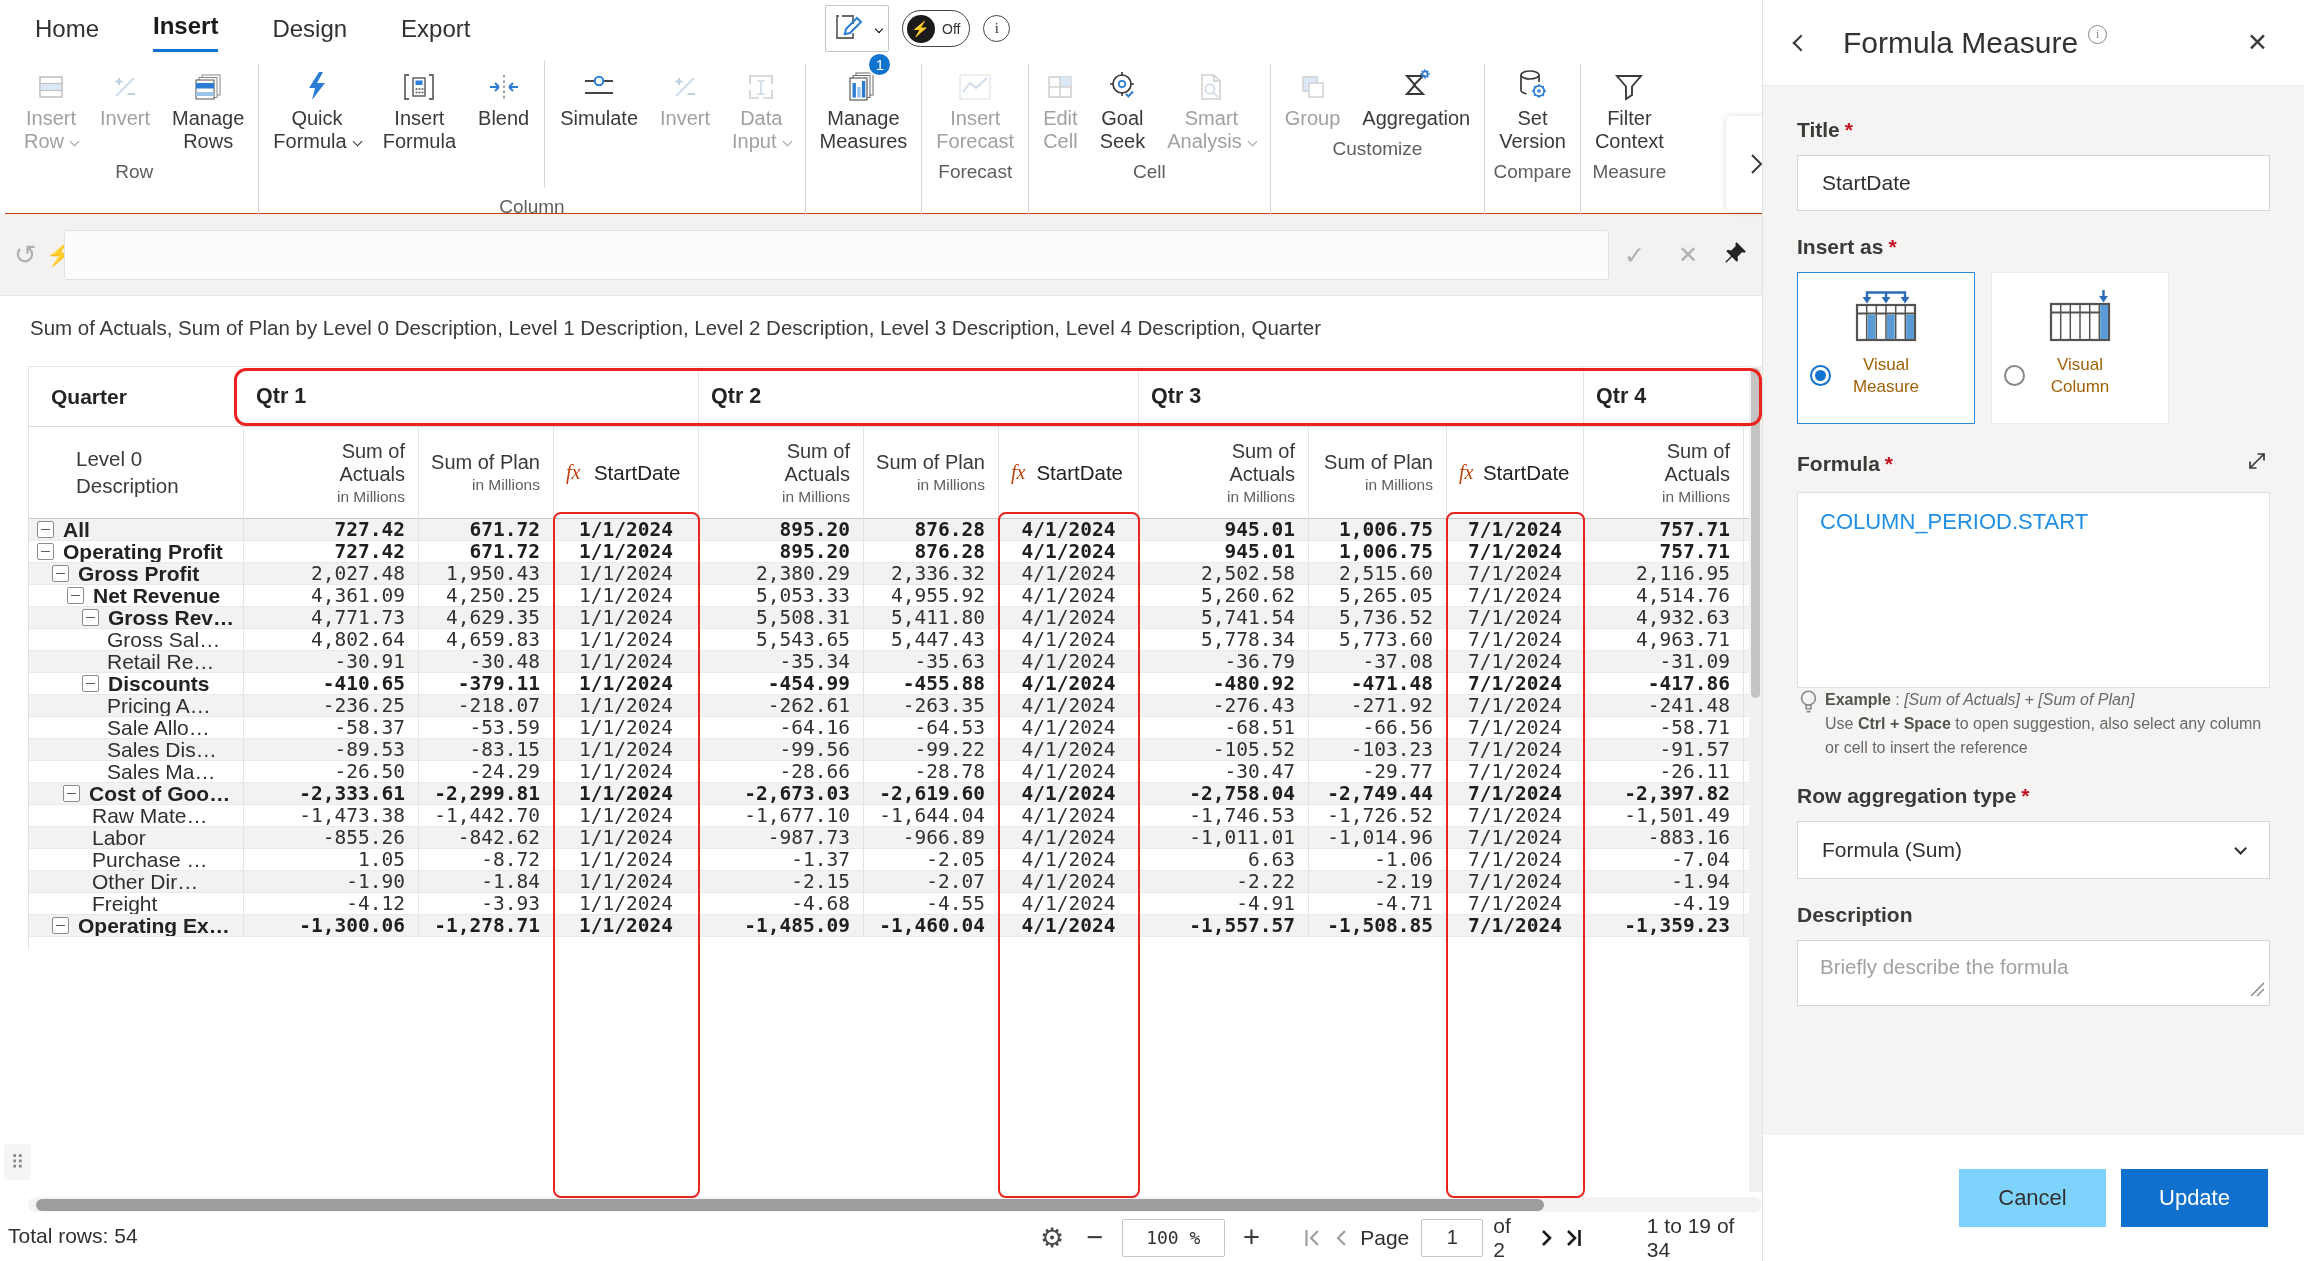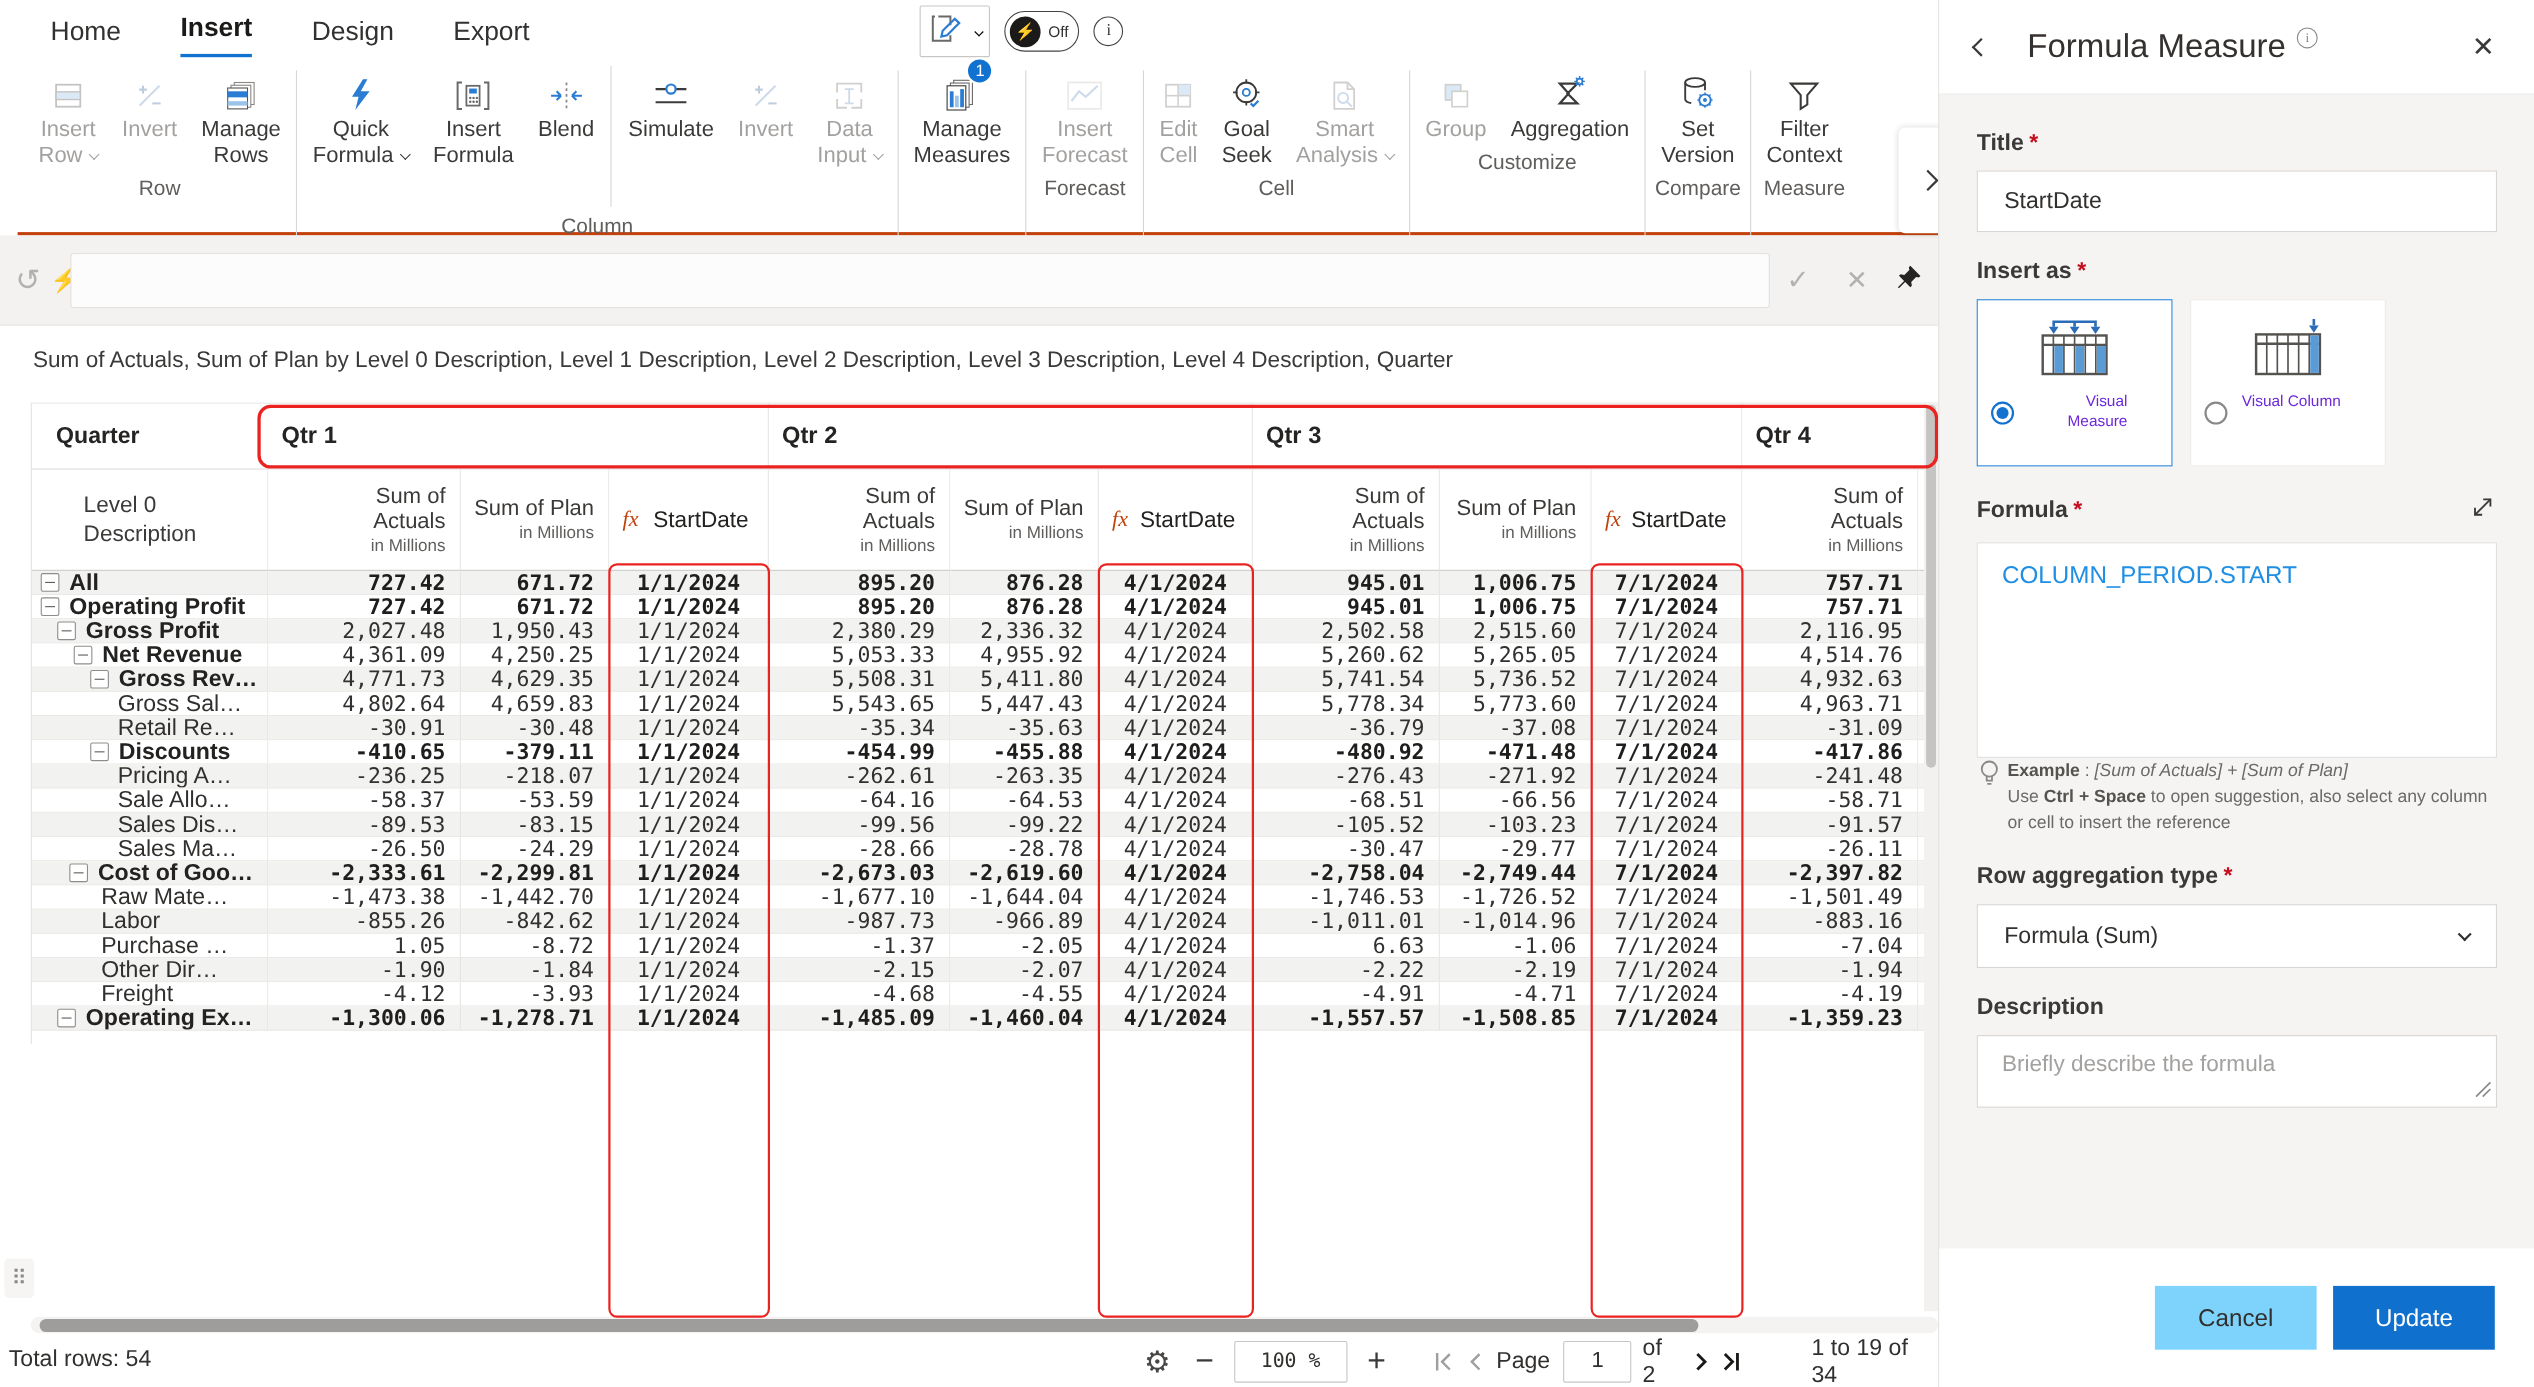--- a/index.html
+++ b/index.html
@@ -1,21 +1,21 @@
 <!DOCTYPE html>
 <html><head>
 <meta charset="utf-8">
 <style>
   * { margin:0; padding:0; box-sizing:border-box; }
   html,body { background:#e8e8e8; }
   body { font-family:"Liberation Sans", sans-serif; }
   .app { position:relative; width:2304px; height:1261px; background:#fff; overflow:hidden; }
 
   
-  .ribbon { position:absolute; left:16px; top:0; width:1762px; height:214px; background:#fff; border-bottom:3px solid #c2410c; }
+  .ribbon { position:absolute; left:5px; top:0; width:1762px; height:214px; background:#fff; border-bottom:1px solid #c2410c; }
   .tabs { display:flex; align-items:flex-end; gap:54px; padding:12px 0 0 30px; height:52px; }
   .tab { font-size:24px; color:#323130; padding-bottom:9px; cursor:pointer; }
   .tab.active { font-weight:700; color:#1b1a19; border-bottom:3.5px solid #1272cf; }
   .topwidgets { position:absolute; left:820px; top:5px; display:flex; align-items:center; }
   .penbtn { width:64px; height:47px; border:1px solid #c8c6c4; border-radius:2px; background:#fff; display:flex; align-items:center; justify-content:center; gap:3px; }
   .pill { margin-left:13px; height:37px; border:1.6px solid #454341; border-radius:20px; display:flex; align-items:center; padding:0 9px 0 4px; background:#fff; }
   .boltcirc { width:28px; height:28px; border-radius:50%; background:#1b1a19; color:#f7941d; display:flex; align-items:center; justify-content:center; font-size:15px; }
   .pill-label { font-size:14px; color:#323130; margin-left:7px; }
   .infocirc { margin-left:13px; width:27px; height:27px; border-radius:50%; border:1.8px solid #454341; display:flex; align-items:center; justify-content:center; font-size:15px; color:#323130; font-family:"Liberation Serif",serif; }
   .ribrow { display:flex; align-items:flex-start; padding:6px 0 0 8px; height:130px; }
@@ -101,21 +101,21 @@
   .plabel { font-size:21px; font-weight:700; color:#3b3937; margin:24px 0 13px; }
   .plabel:first-child { margin-top:14px; }
   .star { color:#c50f1f; margin-left:5px; }
   .pinput { width:100%; height:56px; background:#fff; border:1px solid #d8d6d4; font-size:21px; color:#32302e; padding:0 24px; font-family:inherit; }
   .cards { display:flex; gap:16px; }
   .card { width:178px; height:152px; background:#fff; position:relative; display:flex; flex-direction:column; align-items:center; padding-top:15px; border:1px solid #edecea; cursor:pointer; }
   .card.sel { border:1.6px solid #2b88d8; }
   .radio { position:absolute; left:12px; top:92px; width:21px; height:21px; border-radius:50%; border:2px solid #8a8886; background:#fff; }
   .radio.on { border-color:#1272cf; }
   .radio.on::after { content:""; position:absolute; inset:3px; background:#1272cf; border-radius:50%; }
-  .card-label { margin-top:4px; text-align:right; font-size:14px; color:#6d28d9; line-height:1.32; width:96px; }
+  .card-label { margin-top:4px; text-align:center; font-size:17px; color:#a16207; line-height:1.32; width:96px; }
   .frow { display:flex; align-items:center; }
   .frow .expand { margin-left:auto; cursor:pointer; }
   .formulabox { width:100%; height:196px; background:#fff; border:1px solid #e2e0de; padding:16px 22px; font-size:22px; color:#1f8ee3; }
   .example { display:flex; gap:5px; font-size:16px; color:#6b6967; line-height:1.5; }
   .example .txt { flex:1; }
   .exb { font-weight:700; color:#55534f; }
   .exi { font-style:italic; }
   .pselect { height:58px; display:flex; align-items:center; padding:0 24px; background:#fff; border:1px solid #d8d6d4; font-size:21px; color:#32302e; position:relative; cursor:pointer; }
   .pselect .caret { position:absolute; right:26px; width:9px; height:9px; border-width:2px; margin:0; transform:rotate(45deg) translateY(-3px); }
   .descwrap { position:relative; }

